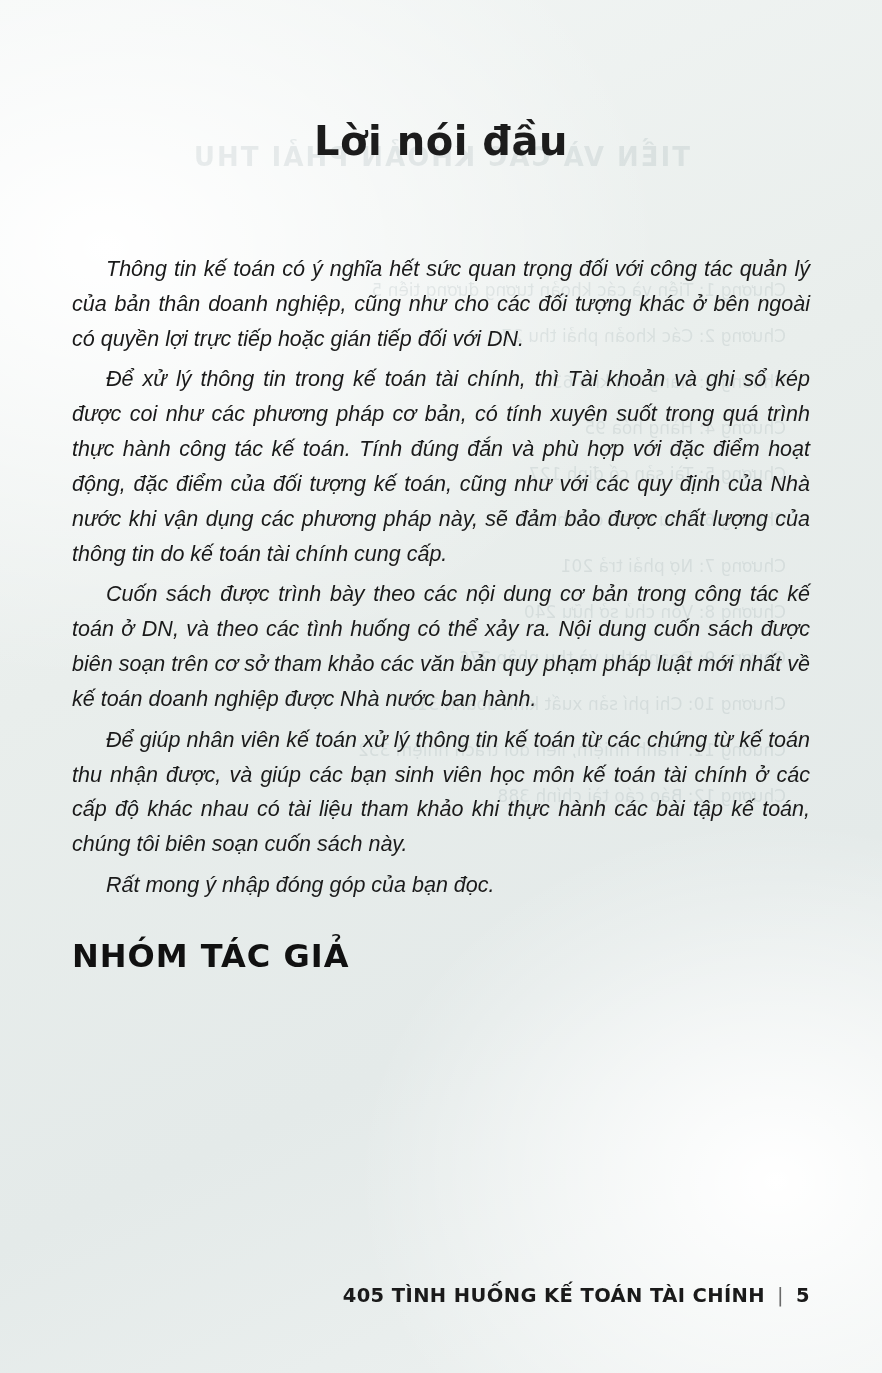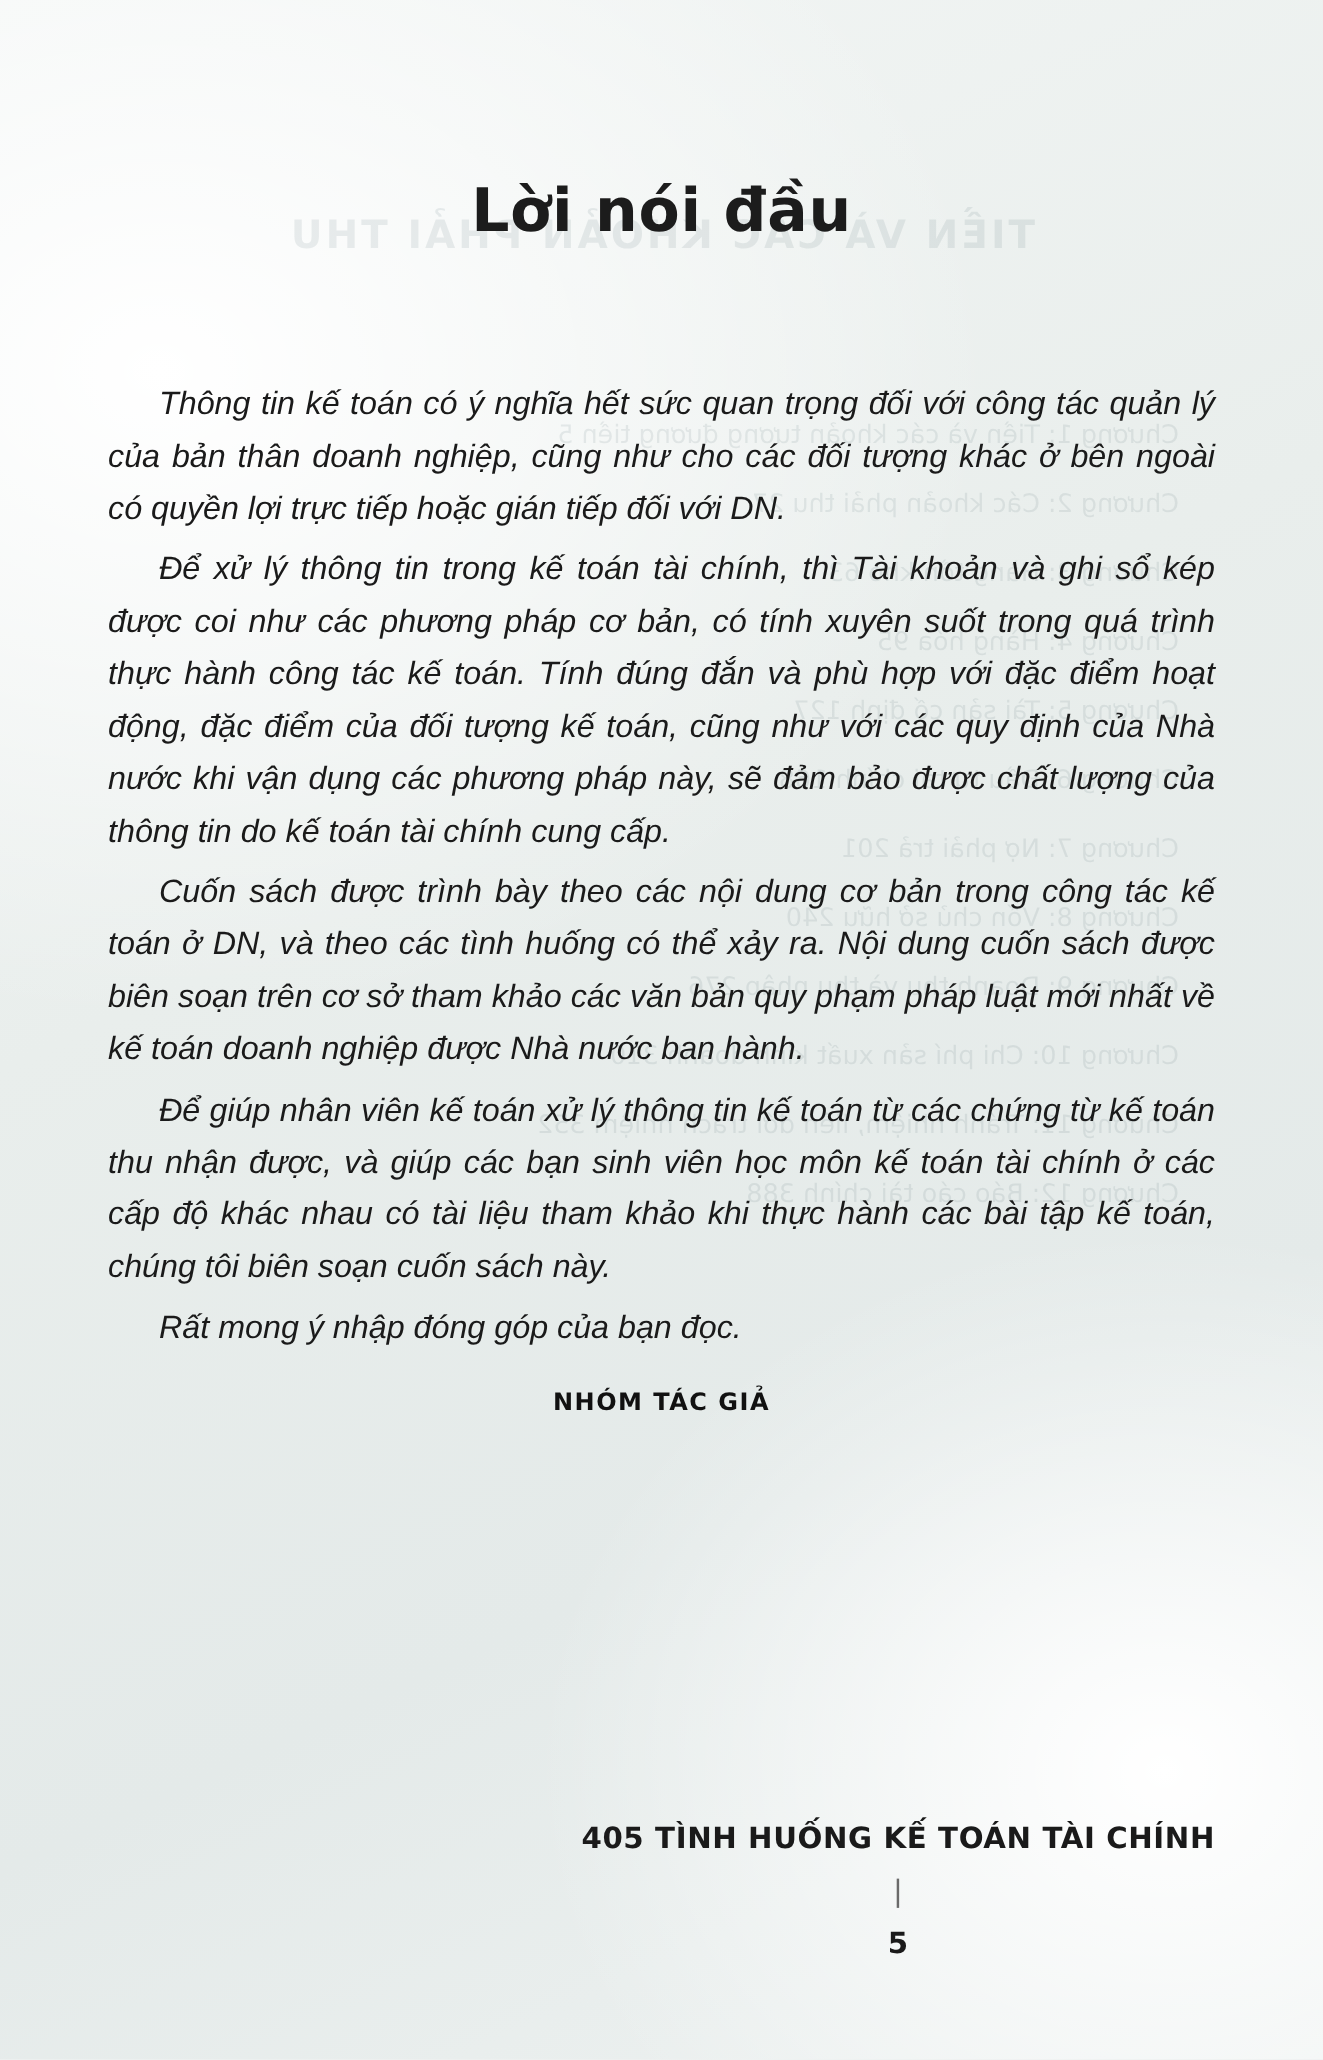--- a/index.html
+++ b/index.html
@@ -78,41 +78,40 @@
     line-height: 1.62;
     font-style: italic;
     color: #1a1a1a;
     font-family: Liberation Sans, sans-serif;
   }
   .para:last-child {
     margin-bottom: 0;
   }
 
   .signature {
-    margin-top: 22px;
-    text-align: center;
-    font-size: 16px;
+    margin-top: 34px;
+    text-align: left;
+    font-size: 32px;
     font-weight: bold;
     letter-spacing: 1px;
     color: #111111;
   }
 
   .footer {
     position: absolute;
     bottom: 66px;
     right: 72px;
     z-index: 2;
     display: flex;
     align-items: center;
     gap: 12px;
     font-size: 19.5px;
     font-weight: bold;
     color: #1a1a1a;
     letter-spacing: 0.4px;
-    flex-direction: column;
   }
   .footer-sep {
     color: #6a6a6a;
     font-weight: normal;
   }
 </style>
 </head>
 <body>
 
 <div class="page">

